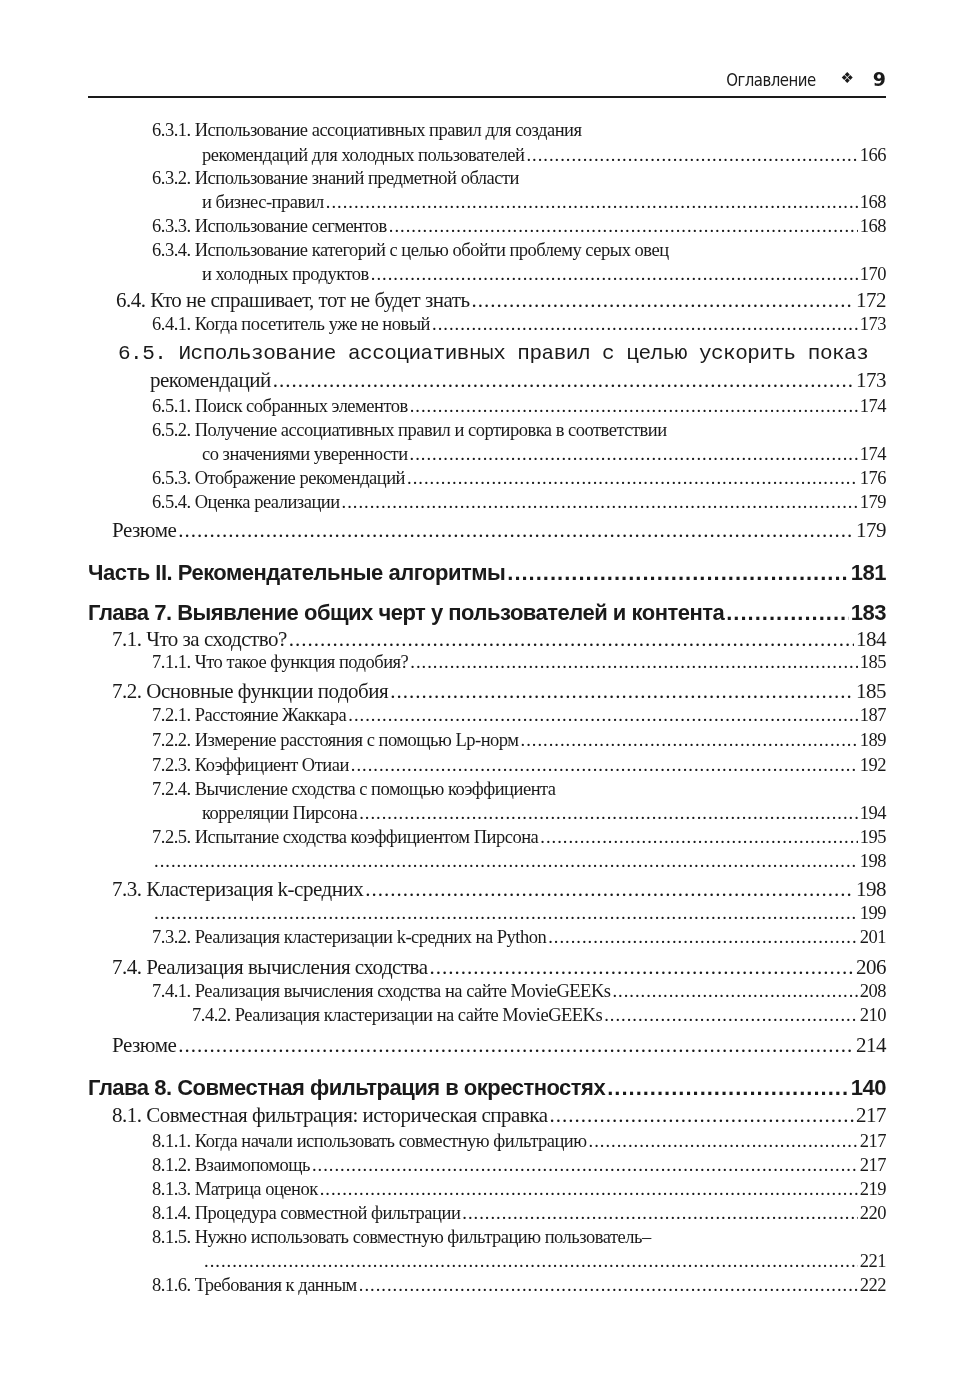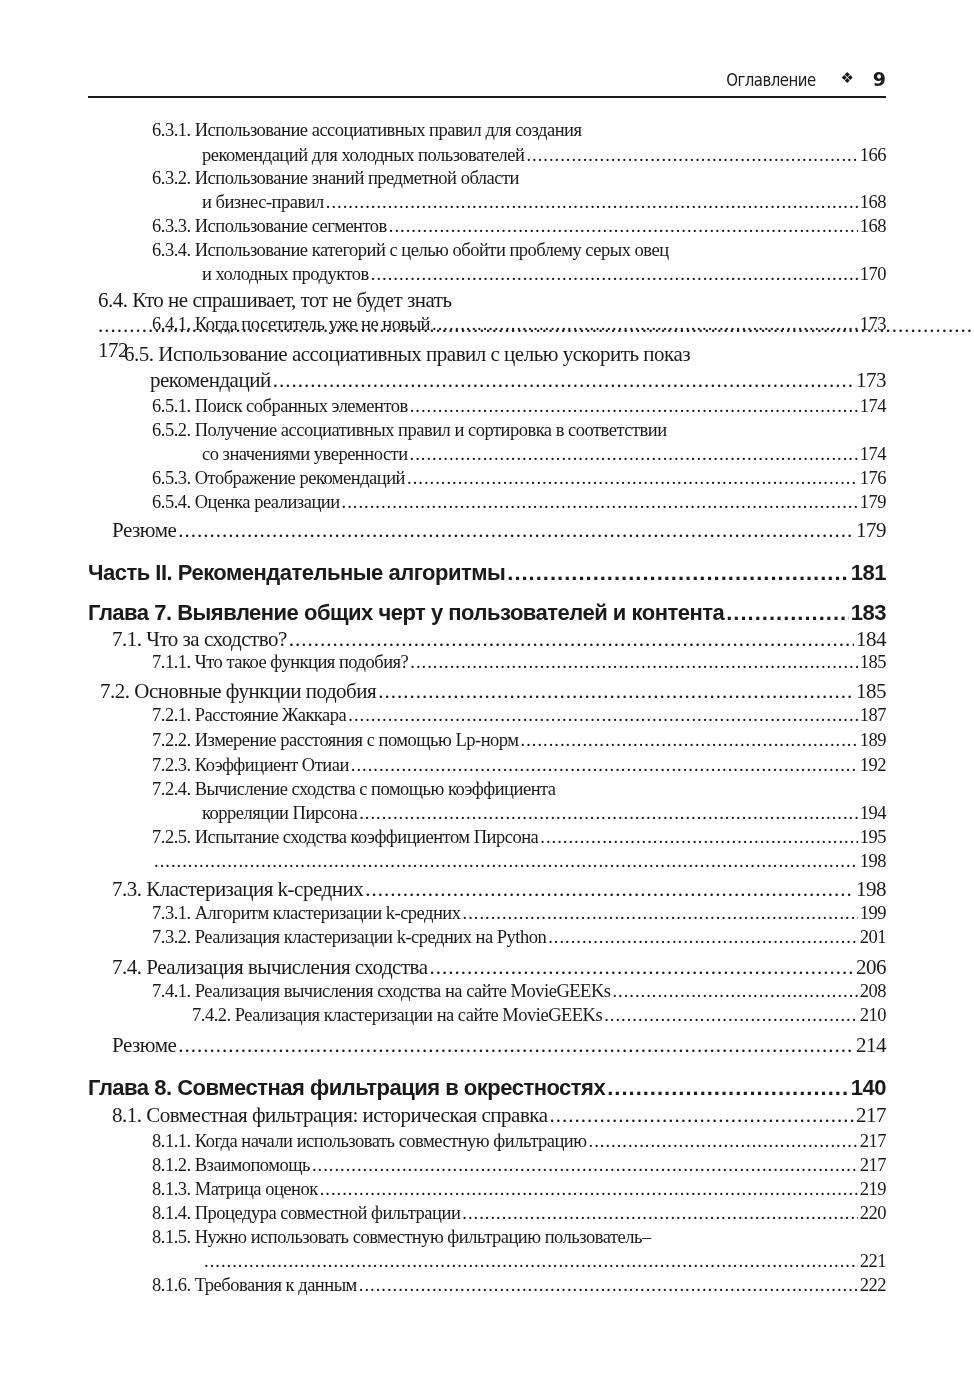--- a/index.html
+++ b/index.html
@@ -48,31 +48,31 @@
       <span class="txt">6.3.3. Использование сегментов</span>
       <span class="dots"></span>
       <span class="pg">168</span>
     </div>
     <div class="first-line" style="left: 64px; top: 120px;">6.3.4. Использование категорий с целью обойти проблему серых овец</div>
     <div class="row lvl2" style="top: 144px; left: 114px;">
       <span class="txt">и холодных продуктов</span>
       <span class="dots"></span>
       <span class="pg">170</span>
     </div>
-    <div class="row lvl1" style="top: 168px; left: 8px; flex-direction: column;">
+    <div class="row lvl1" style="top: 168px; left: 28px;">
       <span class="txt">6.4. Кто не спрашивает, тот не будет знать</span>
       <span class="dots"></span>
       <span class="pg">172</span>
     </div>
     <div class="row lvl2" style="top: 194px; left: 64px;">
       <span class="txt">6.4.1. Когда посетитель уже не новый</span>
       <span class="dots"></span>
       <span class="pg">173</span>
     </div>
-    <div class="first-line l1" style="left: 36px; top: 222px;">6.5. Использование ассоциативных правил с целью ускорить показ</div>
+    <div class="first-line l1" style="left: 30px; top: 222px; font-family: Liberation Mono, monospace;">6.5. Использование ассоциативных правил с целью ускорить показ</div>
     <div class="row lvl1" style="top: 248px; left: 62px;">
       <span class="txt">рекомендаций</span>
       <span class="dots"></span>
       <span class="pg">173</span>
     </div>
     <div class="row lvl2" style="top: 276px; left: 64px;">
       <span class="txt">6.5.1. Поиск собранных элементов</span>
       <span class="dots"></span>
       <span class="pg">174</span>
     </div>
@@ -110,21 +110,21 @@
     <div class="row lvl1" style="top: 507px; left: 24px;">
       <span class="txt">7.1. Что за сходство?</span>
       <span class="dots"></span>
       <span class="pg">184</span>
     </div>
     <div class="row lvl2" style="top: 532px; left: 64px;">
       <span class="txt">7.1.1. Что такое функция подобия?</span>
       <span class="dots"></span>
       <span class="pg">185</span>
     </div>
-    <div class="row lvl1" style="top: 559px; left: 12px;">
+    <div class="row lvl1" style="top: 559px; left: 24px;">
       <span class="txt">7.2. Основные функции подобия</span>
       <span class="dots"></span>
       <span class="pg">185</span>
     </div>
     <div class="row lvl2" style="top: 585px; left: 64px;">
       <span class="txt">7.2.1. Расстояние Жаккара</span>
       <span class="dots"></span>
       <span class="pg">187</span>
     </div>
     <div class="row lvl2" style="top: 610px; left: 64px;">
@@ -151,21 +151,20 @@
     <div class="row lvl2" style="top: 731px; left: 64px;">
       <span class="dots"></span>
       <span class="pg">198</span>
     </div>
     <div class="row lvl1" style="top: 757px; left: 24px;">
       <span class="txt">7.3. Кластеризация k-средних</span>
       <span class="dots"></span>
       <span class="pg">198</span>
     </div>
     <div class="row lvl2" style="top: 783px; left: 64px;">
-      <span class="txt">7.3.1. Алгоритм кластеризации k-средних</span>
       <span class="dots"></span>
       <span class="pg">199</span>
     </div>
     <div class="row lvl2" style="top: 807px; left: 64px;">
       <span class="txt">7.3.2. Реализация кластеризации k-средних на Python</span>
       <span class="dots"></span>
       <span class="pg">201</span>
     </div>
     <div class="row lvl1" style="top: 835px; left: 24px;">
       <span class="txt">7.4. Реализация вычисления сходства</span>

